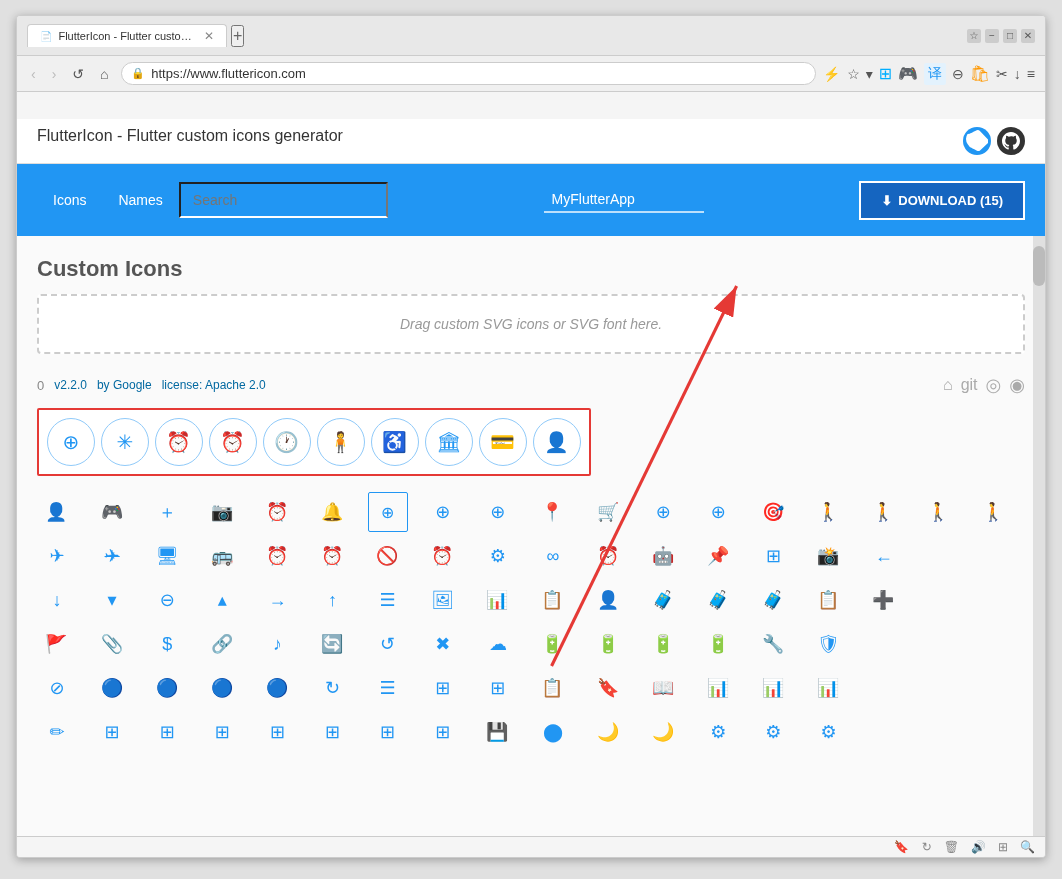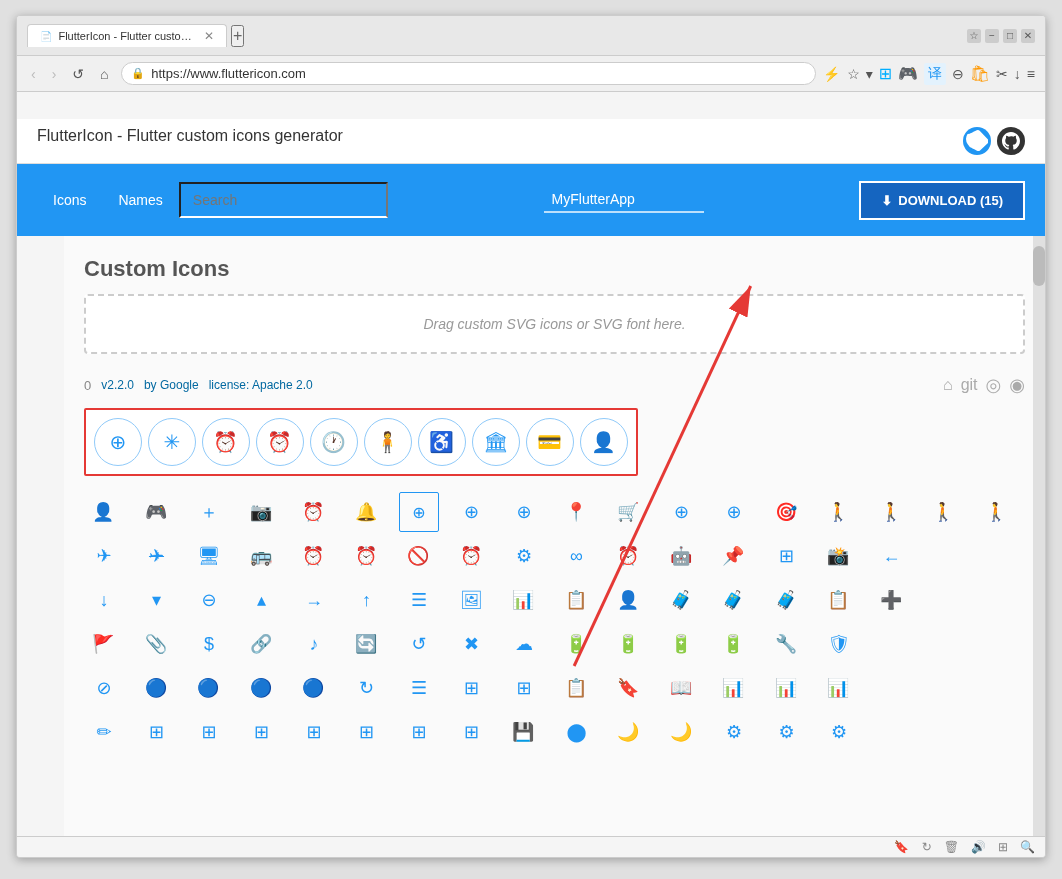--- a/index.html
+++ b/index.html
@@ -246,21 +246,20 @@
       top: 0;
       left: 0;
       width: 100%;
       height: 100%;
       pointer-events: none;
       z-index: 10;
     }
 
     .browser-content {
       position: relative;
-      margin-left: 47px;
     }
   </style>
 </head>
 <body>
 
 <div class="browser-window">
 
   <div class="browser-titlebar">
     <div class="tab-bar">
       <div class="browser-tab">

